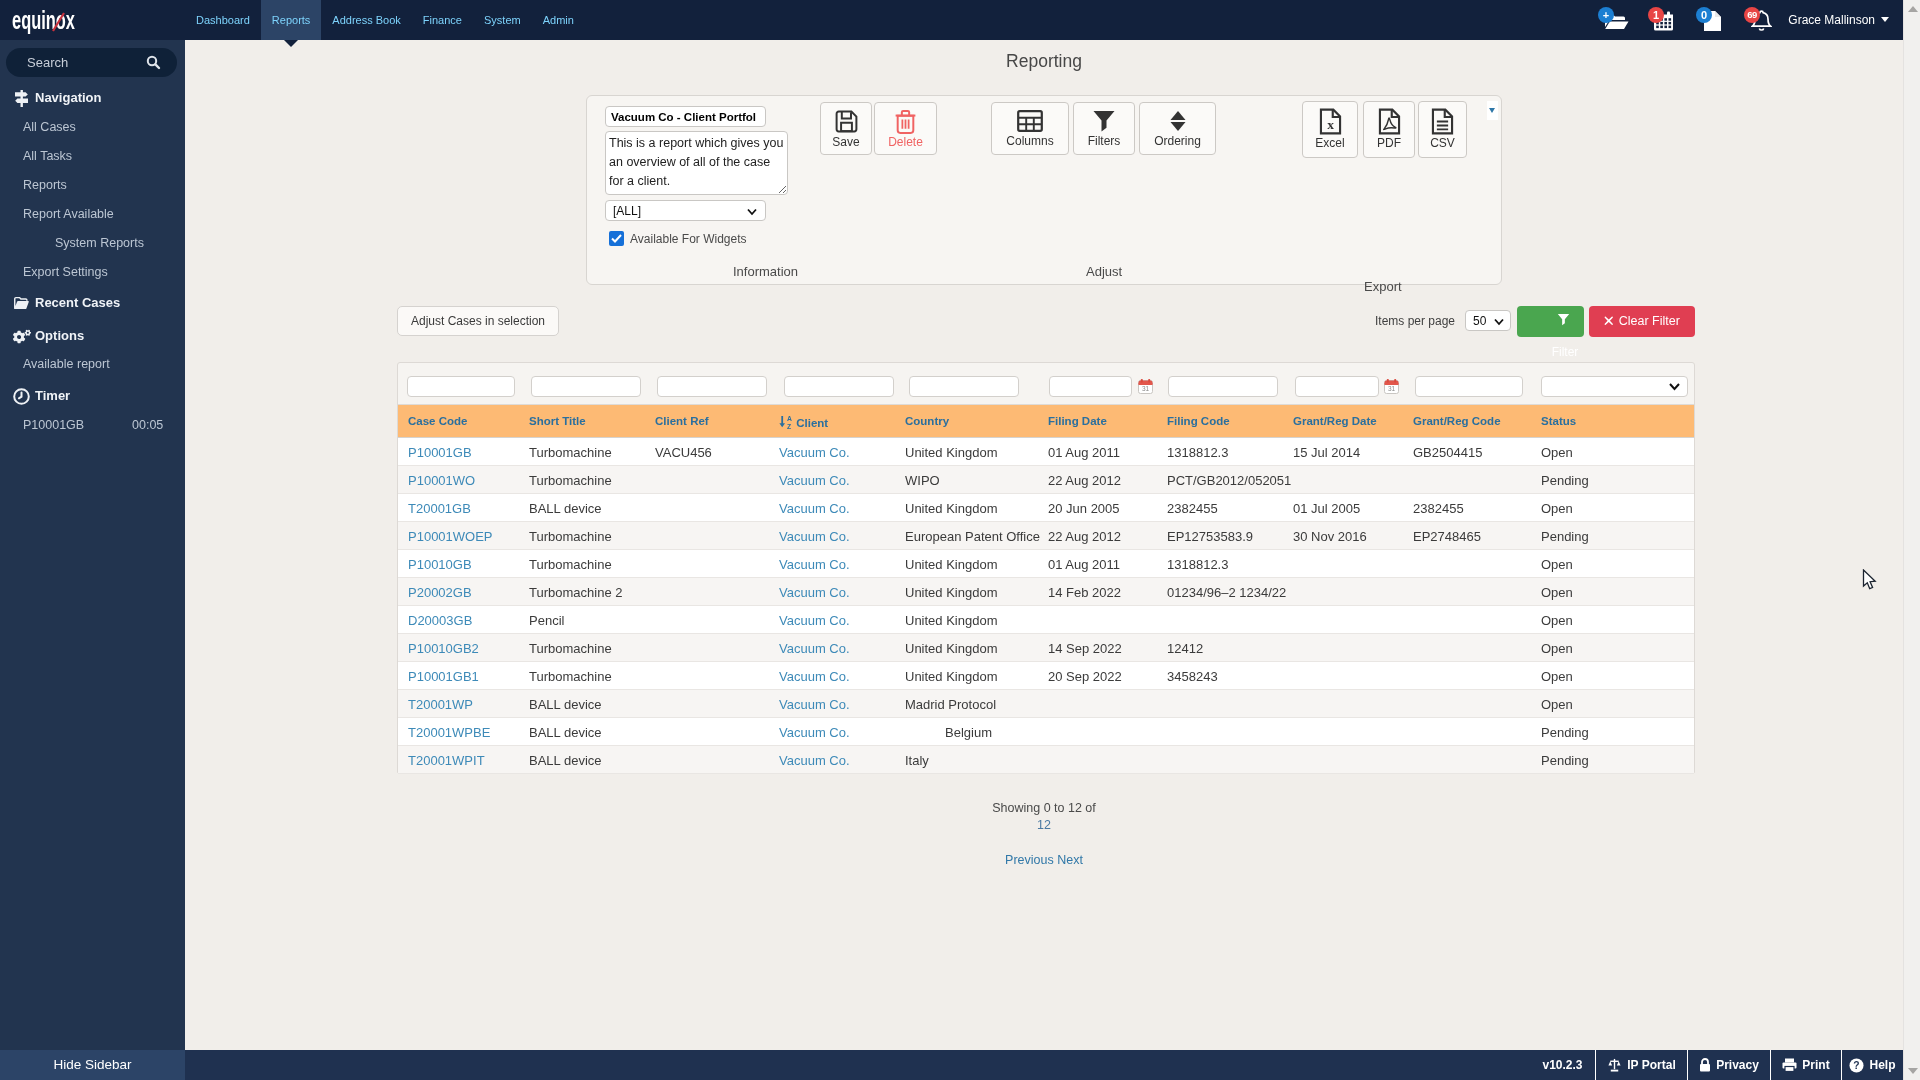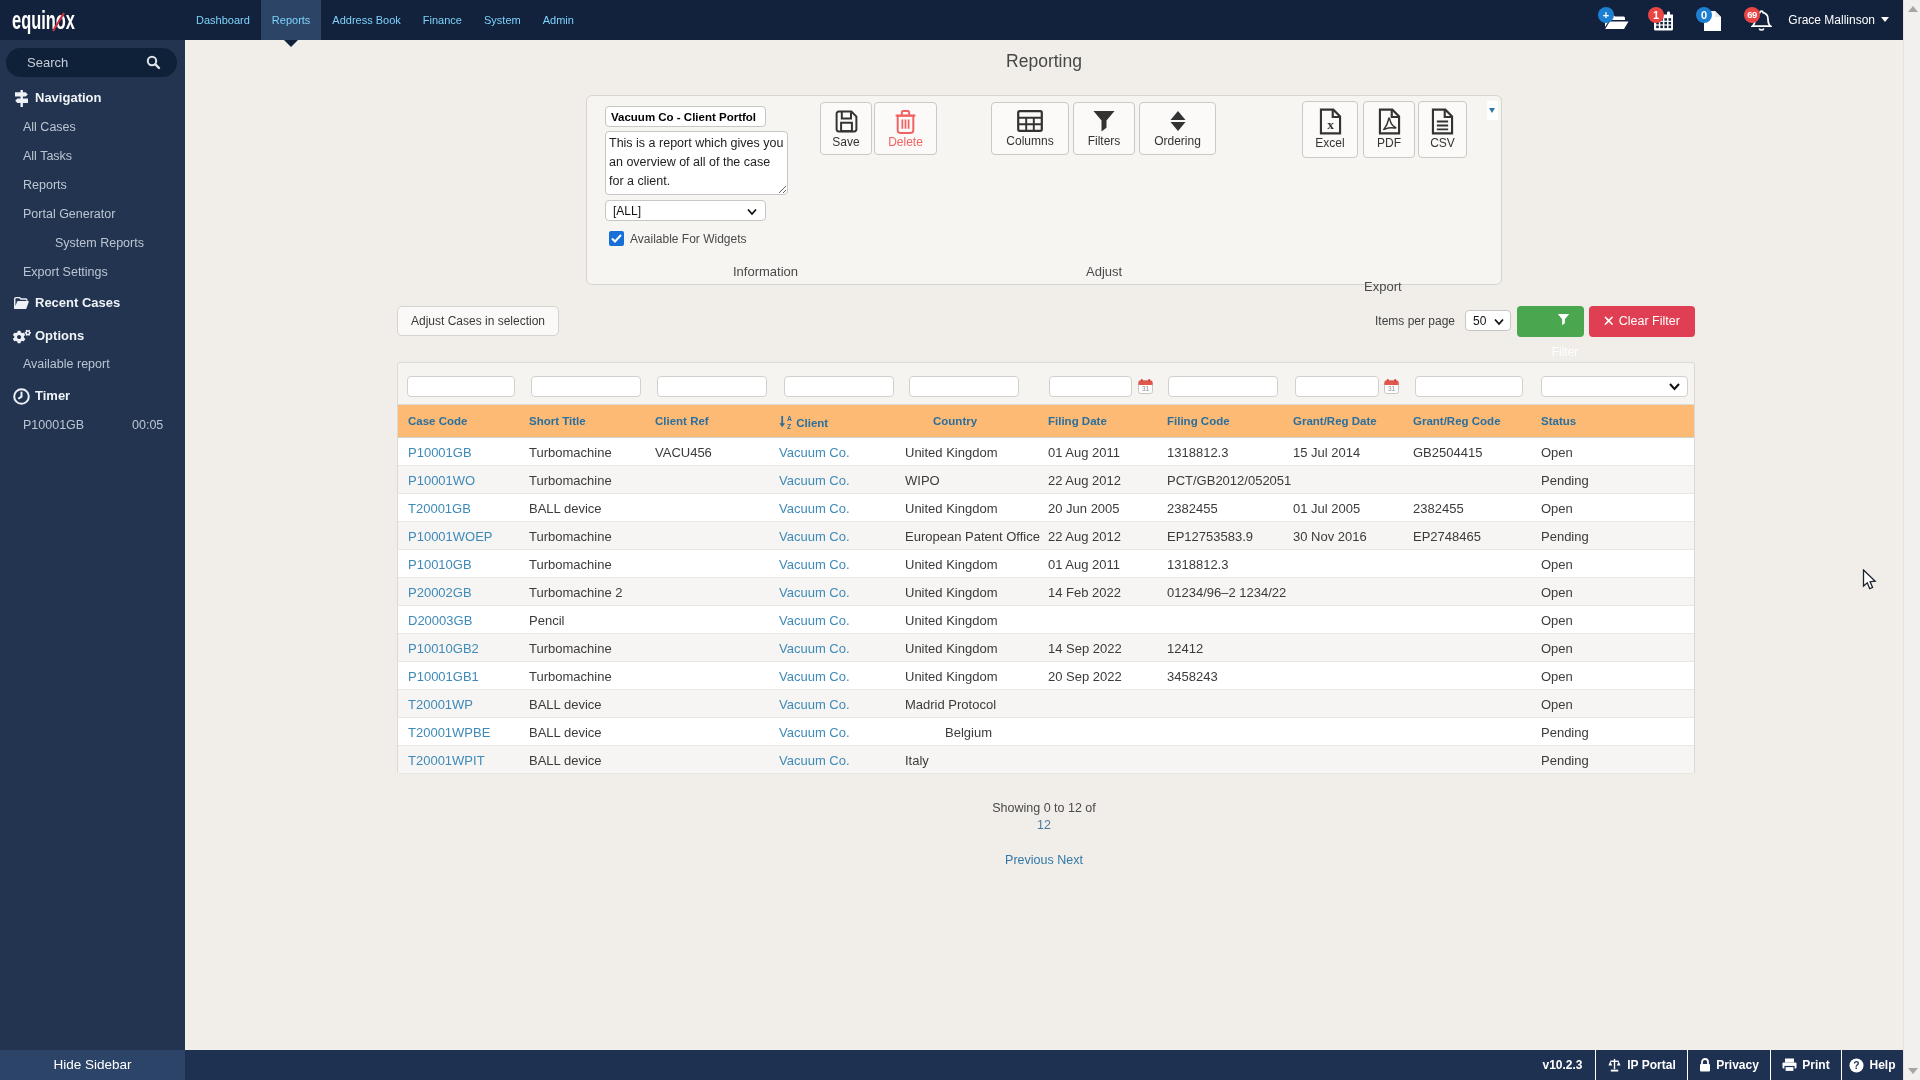--- a/index.html
+++ b/index.html
@@ -158,21 +158,21 @@
             <path d="M2 2.2h10.6l2.2 2.2-2.2 2.2H2z"></path>
             <path d="M15 8.6H4.4L2.2 10.8l2.2 2.2H15z"></path>
           </g>
         </svg>
   </span>
       <span class="tx">Navigation</span>
     </div>
   <div class="sbitem" style="top:80px;">All Cases</div>
   <div class="sbitem" style="top:109px;">All Tasks</div>
   <div class="sbitem" style="top:138px;">Reports</div>
-  <div class="sbitem" style="top:167px;">Portal Generator</div>
+  <div class="sbitem" style="top:167px;">Report Available</div>
   <div class="sbitem" style="top:196px;margin-left:32px;">System Reports</div>
   <div class="sbitem" style="top:225px;">Export Settings</div>
   <div class="sbhead" style="top:255px;">
       <span class="ic">
     <svg width="18" height="15" viewBox="0 0 576 512">
           <path fill="#eef1f5" d="M88 480h320c13 0 24.8-7.9 29.7-20l80-224c6.3-15.8-5.3-33-22.3-33H152c-13 0-24.8 7.9-29.7 20L64 372V128c0-8.8 7.2-16 16-16h112l48 48h176c8.8 0 16 7.2 16 16v16h48v-16c0-35.3-28.7-64-64-64H260.1l-33.9-33.9c-9-9-21.2-14.1-33.9-14.1H80c-35.3 0-64 28.7-64 64v320c0 17.7 14.3 32 32 32h40z"></path>
         </svg>
   </span>
       <span class="tx">Recent Cases</span>
     </div>
@@ -358,21 +358,21 @@
   <div id="thead">
   <div class="th" style="left:10px;">Case Code</div>
   <div class="th" style="left:131px;">Short Title</div>
   <div class="th" style="left:257px;">Client Ref</div>
   <div class="th" style="left:381px;"><svg width="14" height="14" viewBox="0 0 14 14" style="vertical-align:-2px;">
           <path d="M3.2 1v9.5" stroke="#2a6f9e" stroke-width="1.8" fill="none"></path>
           <path d="M0.4 8.2l2.8 4 2.8-4z" fill="#2a6f9e"></path>
           <text x="8" y="5.8" font-size="6.8" font-weight="bold" fill="#2a6f9e" font-family="Liberation Sans">A</text>
           <text x="8" y="13.5" font-size="6.8" font-weight="bold" fill="#2a6f9e" font-family="Liberation Sans">Z</text>
         </svg> Client</div>
-  <div class="th" style="left:535px;">Country</div>
+  <div class="th" style="left:507px;">Country</div>
   <div class="th" style="left:650px;">Filing Date</div>
   <div class="th" style="left:769px;">Filing Code</div>
   <div class="th" style="left:895px;">Grant/Reg Date</div>
   <div class="th" style="left:1015px;">Grant/Reg Code</div>
   <div class="th" style="left:1143px;">Status</div>
   </div>
   <div id="tbody">
   <div class="tr">
     <div class="td link" style="left:10px;">P10001GB</div>
     <div class="td" style="left:131px;">Turbomachine</div>

